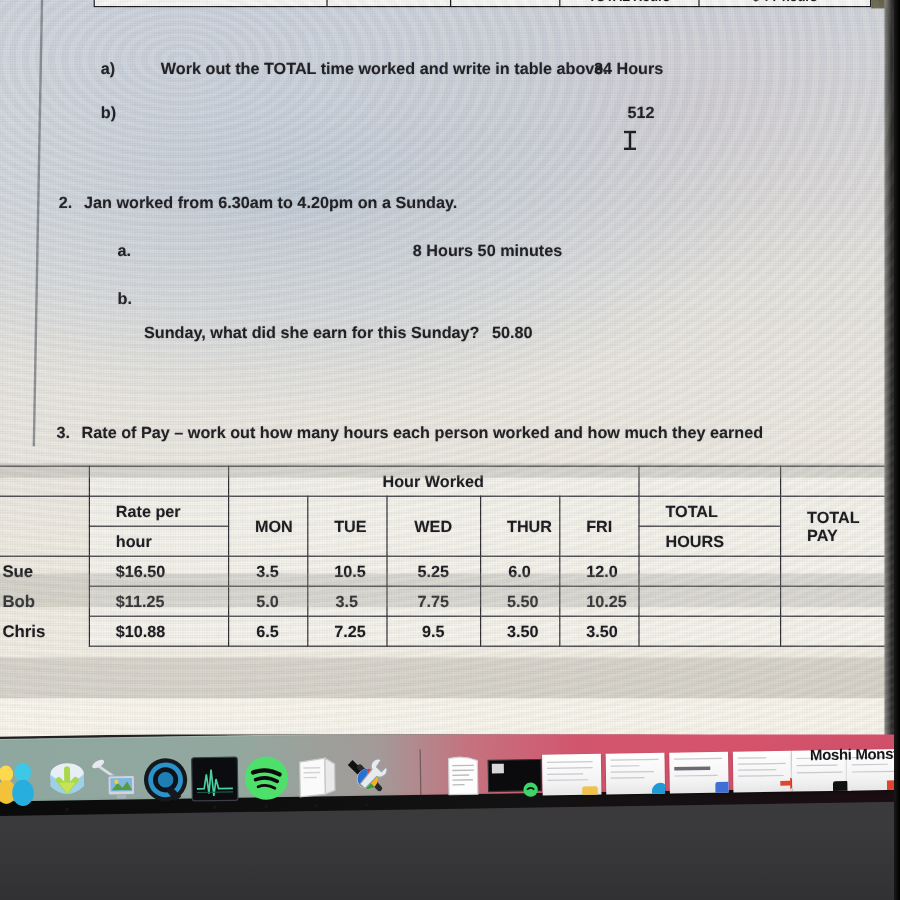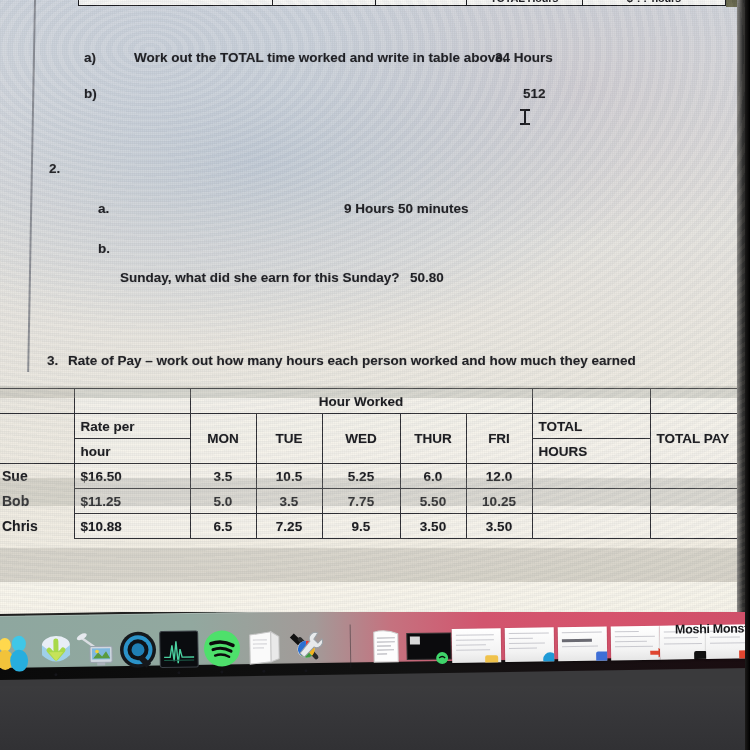--- a/index.html
+++ b/index.html
@@ -82,21 +82,21 @@
   #q3table{
     position:absolute; left:0px; top:388px; width:750px; z-index:14;
     border-collapse:collapse; table-layout:fixed;
     font-family:"Liberation Sans", sans-serif;
   }
   #q3table td{
     border:1.5px solid #2b2b30;
     font-size:13.5px; font-weight:bold; color:#16161a;
     background:rgba(250,248,242,0.55);
     text-shadow:0 0 1px rgba(0,0,0,0.25);
-    height:25px; padding:0 6px; vertical-align:middle;
+    height:25px; padding:0 22px; vertical-align:middle;
   }
   #q3table td.rowname{
     border:none; background:transparent; padding-left:2px; font-size:14px;
   }
   #q3table td.blankcorner{ border-left:none; background:transparent; }
   .cell-c{ text-align:center;margin-left:48px; }
   .cell-l{ text-align:left; }
   .hdr-merge{ text-align:center; }
 
   
@@ -174,23 +174,24 @@
     <div class="txt lbl" style="left:84px; top:86px;">b)</div>
     <div class="txt body" style="left:523px; top:86px;">512</div>
 
     <div class="ibeam">
       <i class="t"></i>
         <i class="v"></i>
         <i class="b"></i>
     </div>
 
     <div class="txt q-num" style="left:49px; top:161px;">2.</div>
+    <div class="txt body" style="left:70px; top:161px;">Jan worked from 6.30am to 4.20pm on a Sunday.</div>
 
     <div class="txt lbl" style="left:98px; top:201px;">a.</div>
-    <div class="txt body" style="left:344px; top:201px;">9 Hours  50 minutes</div>
+    <div class="txt body" style="left:344px; top:201px;">8 Hours  50 minutes</div>
 
     <div class="txt lbl" style="left:98px; top:241px;">b.</div>
     <div class="txt body" style="left:120px; top:270px;">Sunday, what did she earn for this Sunday?</div>
     <div class="txt body" style="left:410px; top:270px;">50.80</div>
 
     <div class="txt q-num" style="left:47px; top:353px;">3.</div>
     <div class="txt body" style="left:68px; top:353px;">Rate of Pay – work out how many hours each person worked and how much they earned</div>
 
     <table id="q3table">
       <colgroup>

